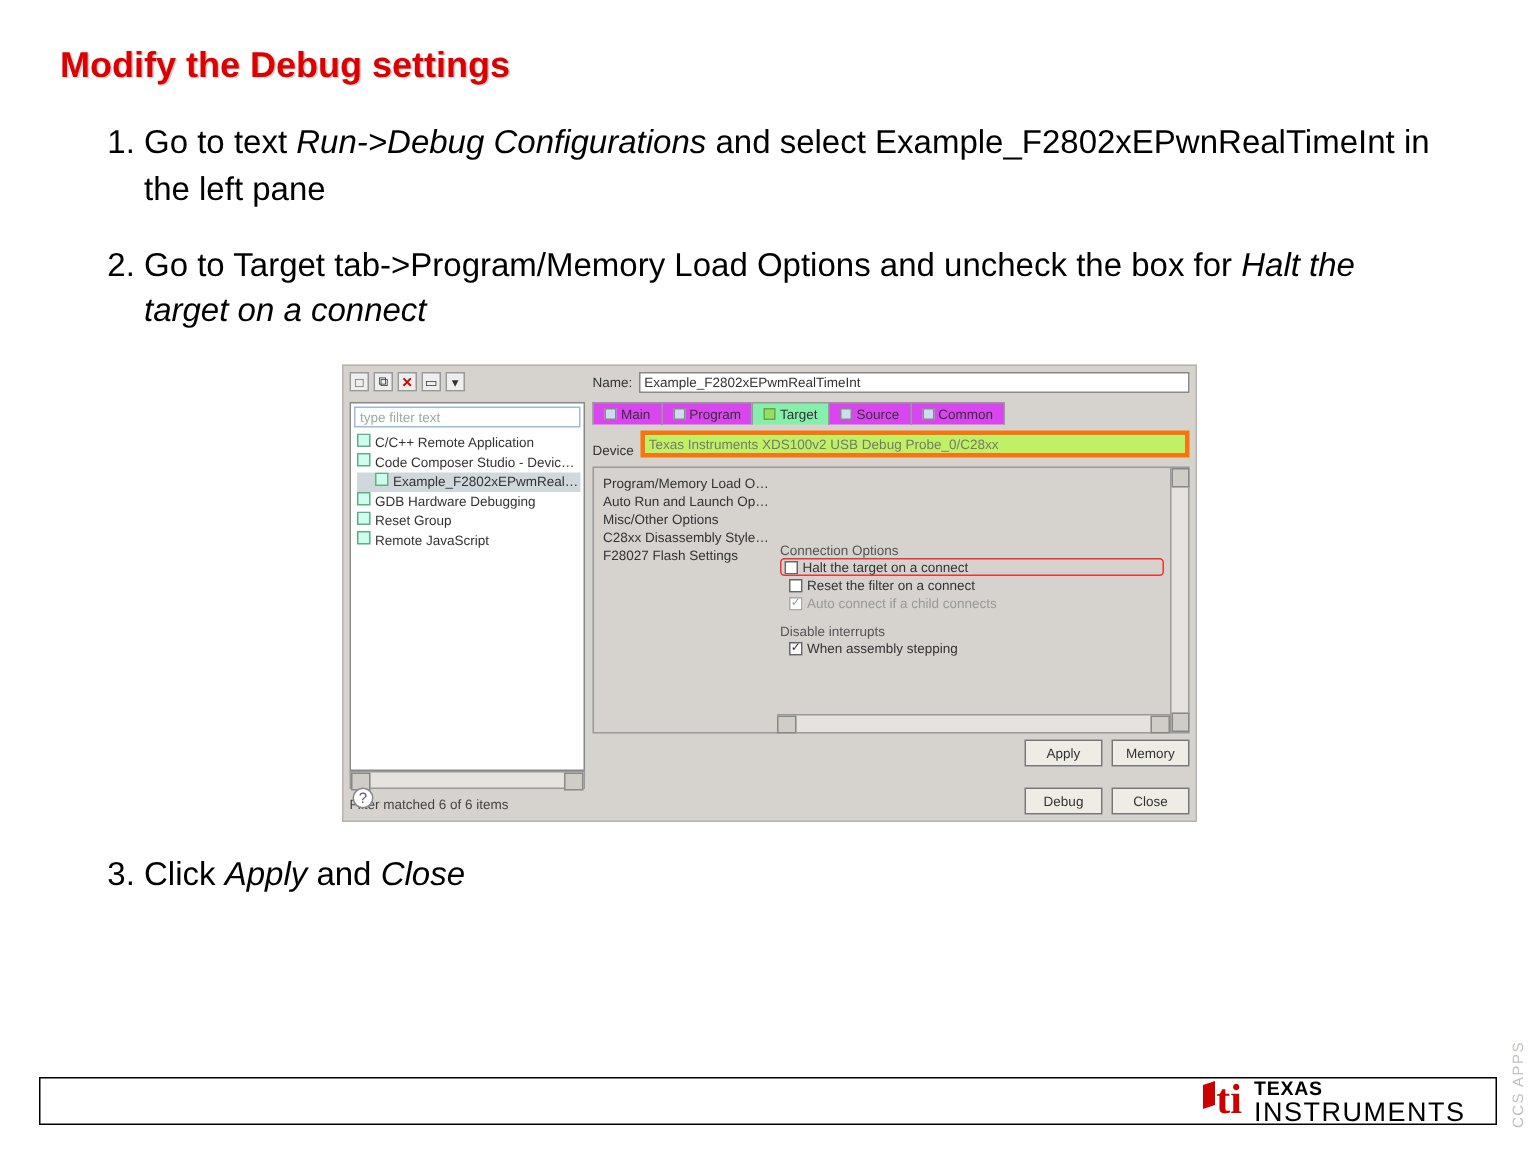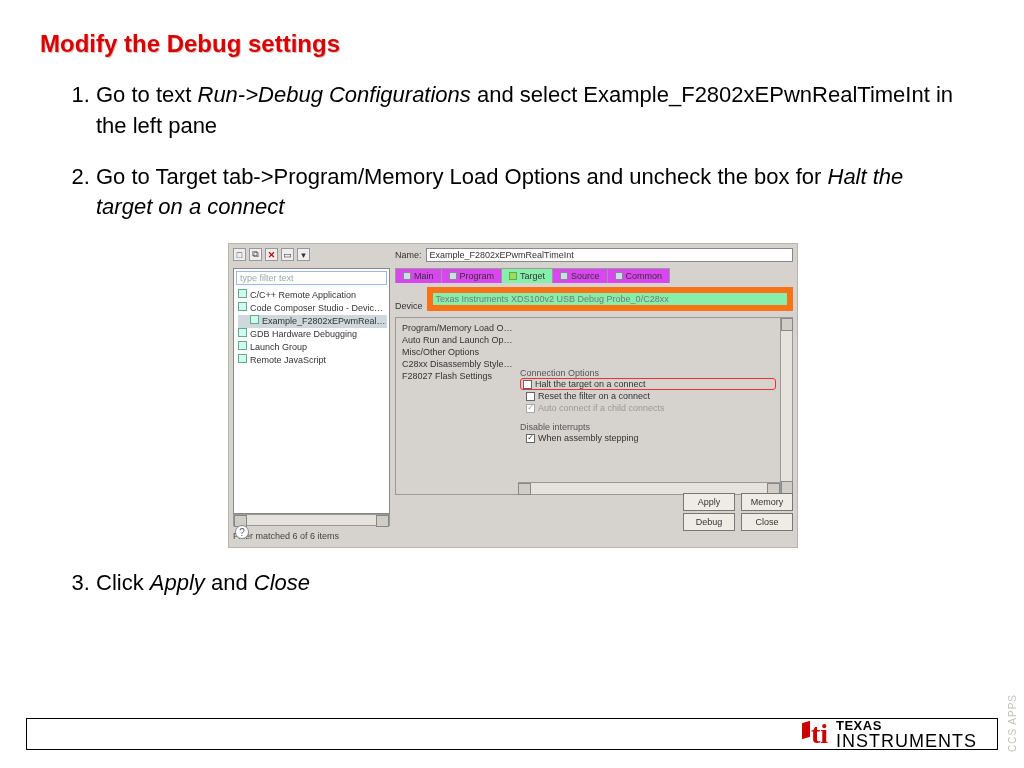--- a/index.html
+++ b/index.html
@@ -40,40 +40,40 @@
 
   .rightpane { position:absolute; left:166px; top:4px; right:4px; bottom:32px; }
   .namerow { display:flex; align-items:center; gap:4px; font-size:9px; }
   .namefield { flex:1; background:#fff; border:1px solid #888; padding:1px 3px; }
   .tabs { margin-top:6px; display:flex; gap:0; font-size:9px; }
   .tab { padding:2px 7px; border:1px solid #999; border-bottom:none; background:#d946ef; margin-right:-1px; display:flex; align-items:center; gap:3px; }
   .tab.sel { background:#86efac; }
   .tabdot { width:8px; height:8px; border:1px solid #888; background:#cde; }
   .tabdot.green { background:#9d6; border-color:#6a4; }
   .devrow { margin-top:4px; display:flex; align-items:flex-end; gap:4px; font-size:9px; }
-  .devfield { flex:1; background:#86efac; border:6px solid #f97316; padding:1px 3px; color:#777; }
+  .devfield { flex:1; background:#bef264; border:3px solid #f97316; padding:1px 3px; color:#777; }
   .panel { margin-top:6px; height:178px; background:#d6d3ce; border:1px solid #999; position:relative; }
   .panel-scroll { position:absolute; right:0; top:0; width:12px; height:100%; background:#e6e3de; border-left:1px solid #999; }
   .panel-scroll::before, .panel-scroll::after { content:""; position:absolute; left:0; width:10px; height:11px; background:#d0cdc6; border:1px solid #888; }
   .panel-scroll::before { top:0; } .panel-scroll::after { bottom:0; }
   .panel-hscroll { position:absolute; left:122px; right:12px; bottom:0; height:12px; background:#e6e3de; border-top:1px solid #999; }
   .panel-hscroll::before, .panel-hscroll::after { content:""; position:absolute; top:0; width:11px; height:10px; background:#d0cdc6; border:1px solid #888; }
   .panel-hscroll::before { left:0; } .panel-hscroll::after { right:0; }
   .optlist { position:absolute; left:6px; top:4px; width:112px; font-size:9px; line-height:12px; }
   .optlist div { white-space:nowrap; overflow:hidden; text-overflow:ellipsis; }
   .optgroup { position:absolute; left:124px; top:50px; right:16px; }
   .grplabel { font-size:9px; color:#555; }
   .optrow { display:flex; align-items:center; gap:3px; font-size:9px; padding:1px 0 1px 6px; }
   .chk { width:9px; height:9px; border:1px solid #666; background:#fff; display:inline-flex; align-items:center; justify-content:center; font-size:8px; line-height:8px; }
   .chk.checked::after { content:"✓"; }
   .chk.dim { color:#999; border-color:#aaa; }
   .hlred { border:1.5px solid #e33; border-radius:3px; padding:0 2px; }
   .btnrow { position:absolute; right:4px; display:flex; gap:6px; }
   .btnrow.top { bottom:36px; }
-  .btnrow.bot { bottom:16px;align-items:flex-end; }
+  .btnrow.bot { bottom:4px;align-items:flex-end; }
   .btn { width:52px; height:18px; background:#efece6; border:1px solid #777; font-size:9px; display:flex; align-items:center; justify-content:center; }
   .helpicon { position:absolute; left:6px; bottom:8px; width:14px; height:14px; border:1px solid #888; border-radius:50%; background:#fff; display:flex; align-items:center; justify-content:center; font-size:10px; color:#557; }
 
   .ti-footer { position:absolute; left:26px; right:26px; bottom:18px; height:32px; border:1px solid #000; display:flex; align-items:center; justify-content:flex-end; padding-right:20px; }
   .ti-logo { display:flex; align-items:center; gap:8px; }
   .ti-mark { color:#c00; font-size:28px; font-weight:bold; font-family:"Times New Roman", serif; position:relative; }
   .ti-mark::before { content:""; position:absolute; left:-9px; top:4px; width:8px; height:16px; background:#c00; transform:skewY(-18deg); }
   .ti-text { line-height:1.0; font-family:Arial, sans-serif; }
   .ti-text .a { font-size:13px; font-weight:bold; letter-spacing:0.5px; }
   .ti-text .b { font-size:18px; letter-spacing:1px; }
@@ -104,21 +104,21 @@
       <div class="tool">▾</div>
     </div>
 
     <div class="leftpane">
       <div class="filterbox">type filter text</div>
       <div class="tree">
         <div><span class="ic"></span><span>C/C++ Remote Application</span></div>
         <div class="indent0"><span class="ic"></span><span>Code Composer Studio - Device Debugging</span></div>
         <div class="indent1 sel"><span class="ic"></span><span>Example_F2802xEPwmRealTimeInt</span></div>
         <div><span class="ic"></span><span>GDB Hardware Debugging</span></div>
-        <div><span class="ic"></span><span>Launch Group</span></div>
+        <div><span class="ic"></span><span>Reset Group</span></div>
         <div><span class="ic"></span><span>Remote JavaScript</span></div>
       </div>
     </div>
     <div class="left-scroll"></div>
     <div class="filtermatch">Filter matched 6 of 6 items</div>
 
     <div class="rightpane">
       <div class="namerow">
         <span>Name:</span>
         <div class="namefield">Example_F2802xEPwmRealTimeInt</div>

